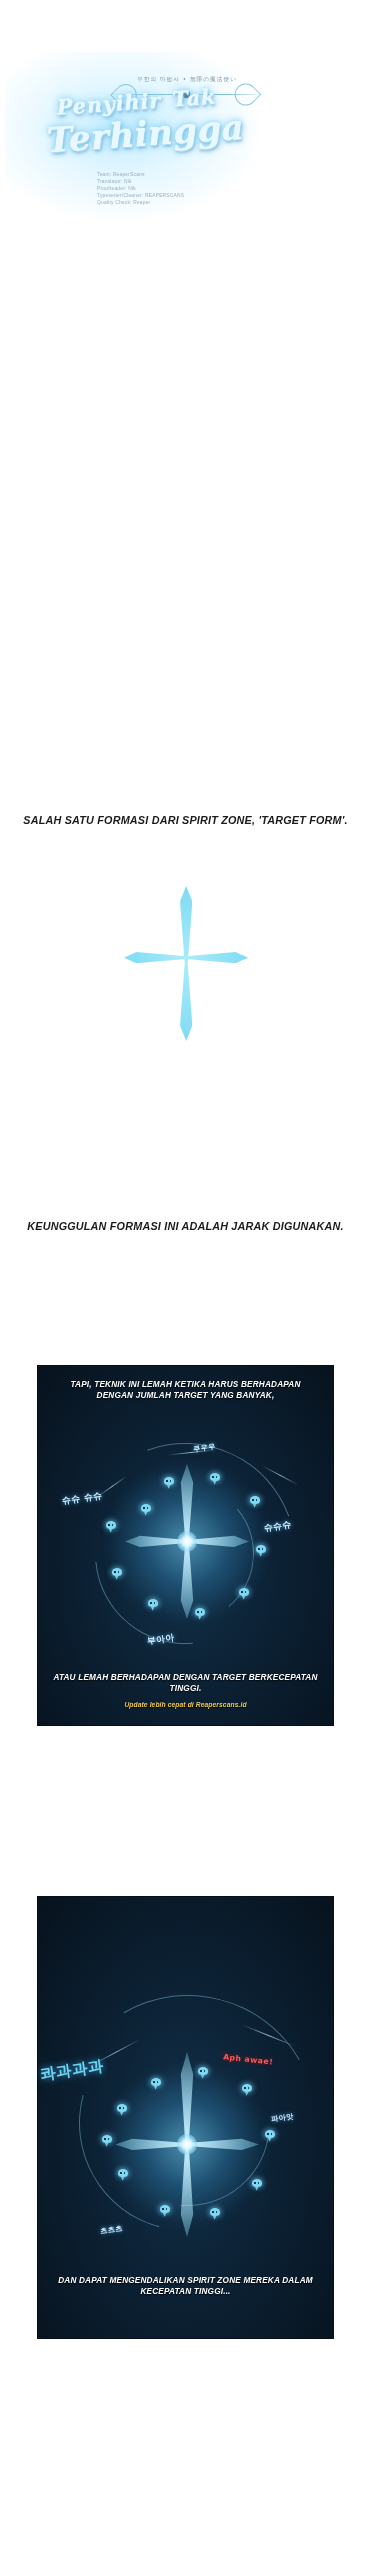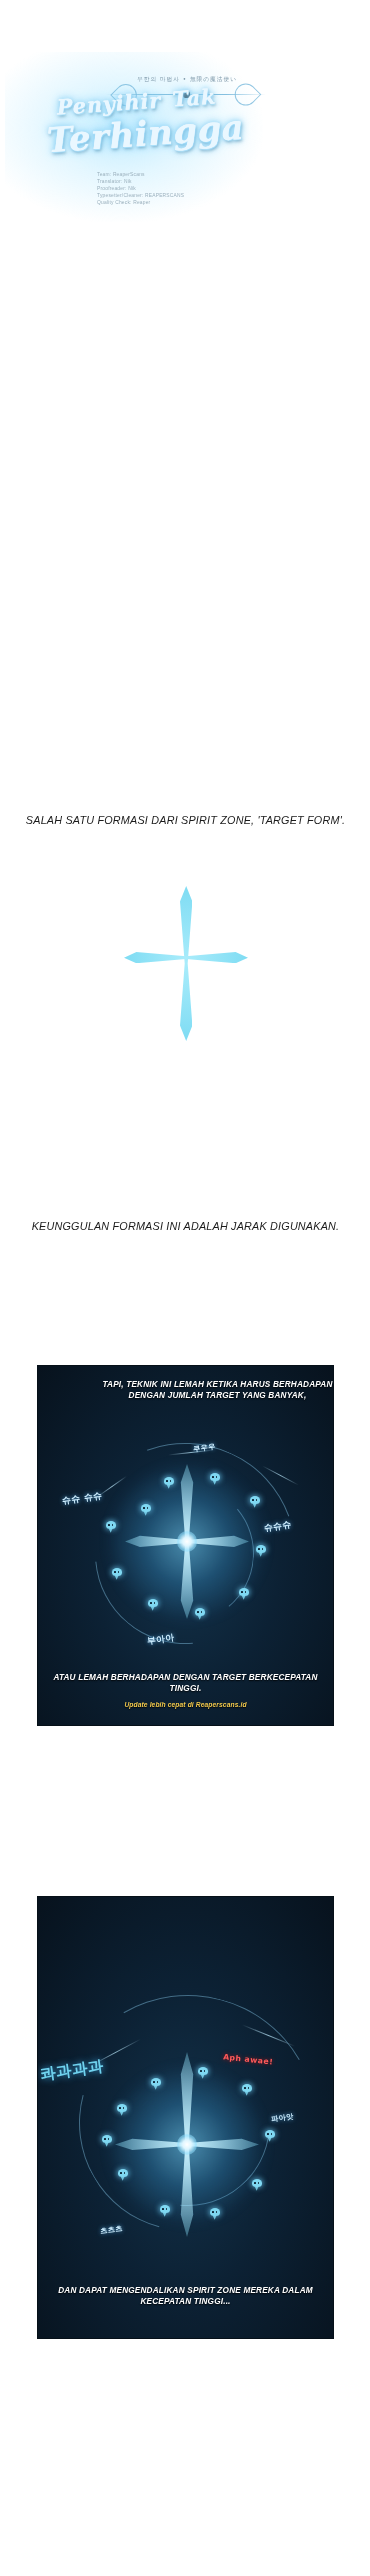--- a/index.html
+++ b/index.html
@@ -123,21 +123,21 @@
     letter-spacing: 0.2px;
   }
 
   
   .narration {
     position: absolute;
     width: 371px;
     text-align: center;
     color: #1b1b1b;
     font-family: "Liberation Sans", sans-serif;
-    font-weight: normal;
+    font-weight: bold;
     font-style: italic;
     font-size: 10.8px;
     line-height: 1.35;
     letter-spacing: 0.2px;
   }
   .n1 { top: 813px; }
   .n2 { top: 1219px; }
 
   
   .cross-plain {
@@ -188,24 +188,24 @@
     font-family: "Liberation Sans", sans-serif;
     font-weight: bold;
     font-style: italic;
     font-size: 8.2px;
     line-height: 1.35;
     letter-spacing: 0.2px;
     text-shadow: 0 0.5px 1.5px rgba(0,0,0,.85);
     z-index: 6;
     padding: 0 13.4px;
   }
-  .pa-top { top: 13.4px; margin-left: 32px; }
+  .pa-top { top: 13.4px; }
   .pa-bottom { top: 306px; }
   .pb-top { top: 13.4px; }
-  .pb-bottom { top: 388px; text-align: center; }
+  .pb-bottom { top: 378px; text-align: center; }
 
   .credit-line {
     position: absolute;
     width: 100%;
     text-align: center;
     top: 335px;
     color: #f2c94c;
     font-size: 6.7px;
     font-weight: bold;
     font-style: italic;

